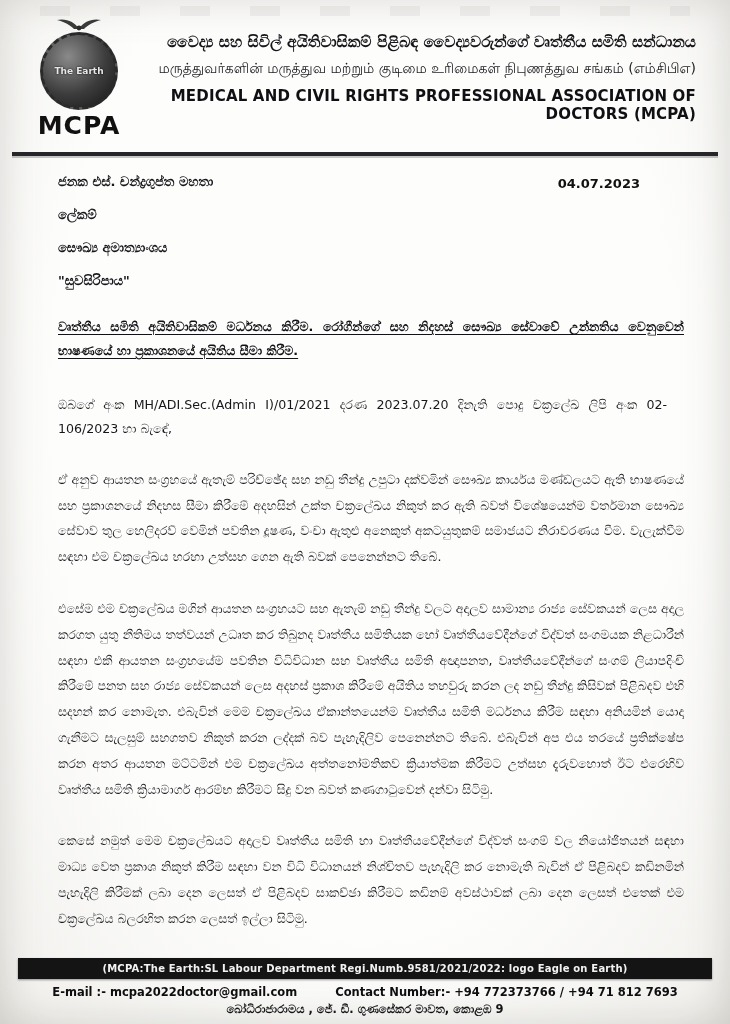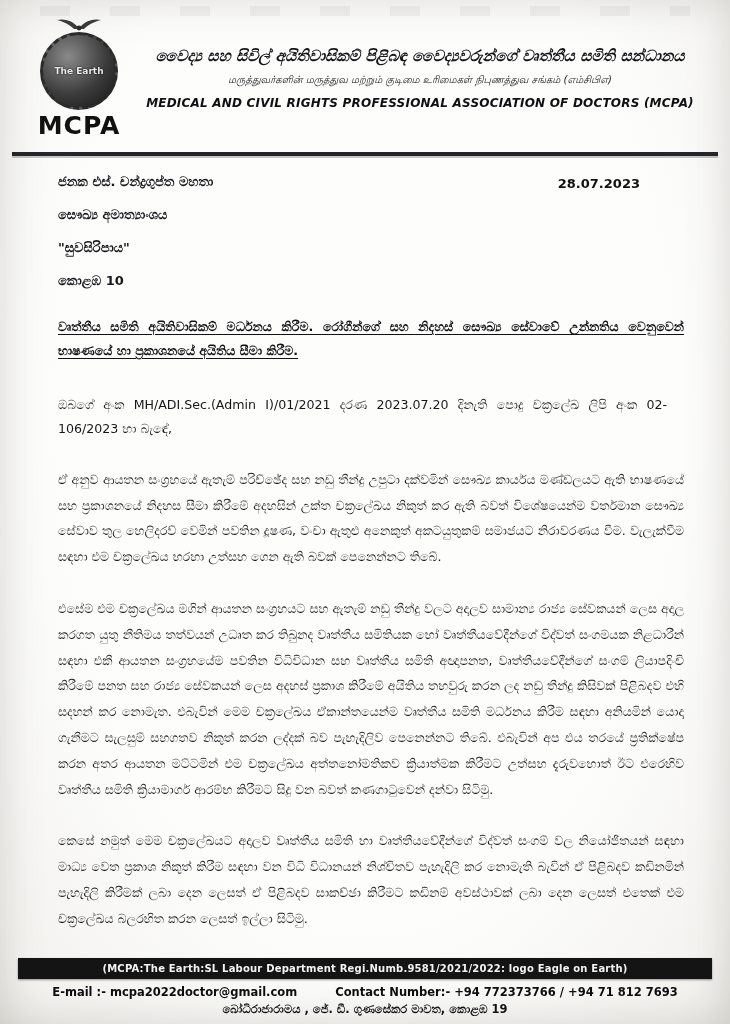--- a/index.html
+++ b/index.html
@@ -19,24 +19,24 @@
   .logo{width:102px;flex:0 0 102px;text-align:center;}
   .eagle{height:16px;display:flex;justify-content:center;align-items:flex-end;}
   .globe{
     width:72px;height:72px;margin:0 auto;border-radius:50%;
     background:radial-gradient(circle at 35% 30%, #8a8a8a, #3c3c3c 55%, #181818 95%);
     border:3px dashed #2a2a2a;
     display:flex;align-items:center;justify-content:center;
   }
   .globe span{color:#e8e8e8;font-size:9px;font-weight:bold;line-height:1.15;text-shadow:0 0 2px #000;text-align:center;}
   .logo-acronym{font-size:25px;font-weight:800;letter-spacing:1px;color:#111;margin-top:1px;}
-  .head-lines{flex:1;text-align:center;font-style:italic;}
+  .head-lines{flex:1;text-align:right;}
   .head-sinhala{font-size:15.5px;font-weight:bold;color:#15151a;margin-bottom:9px;}
-  .head-tamil{font-size:10px;color:#232326;margin-bottom:9px;}
-  .head-english{font-size:12px;font-weight:bold;letter-spacing:.2px;color:#101014;}
+  .head-tamil{font-size:14px;color:#232326;margin-bottom:9px;}
+  .head-english{font-size:15px;font-weight:bold;letter-spacing:.2px;color:#101014;}
   .head-rule{height:4px;background:#26262a;margin:6px 12px 0 12px;box-shadow:0 2px 0 rgba(40,40,40,.25);}
   
   .recipient-block{position:relative;padding:18px 44px 0 58px;font-size:13px;}
   .date{position:absolute;top:20px;right:90px;font-size:13px;font-weight:bold;color:#111;}
   .recipient-block .rline{margin:0 0 17px 0;font-weight:600;color:#17171c;}
   
   .body-text{padding:0 46px 0 58px;font-size:12.6px;line-height:2.05;text-align:justify;color:#17171b;}
   .subject{
     margin:26px 0 26px 0;font-weight:bold;text-decoration:underline;
     text-underline-offset:3px;line-height:1.9;color:#121216;
@@ -82,25 +82,25 @@
     </div>
     <div class="head-lines">
       <div class="head-sinhala">වෛද්‍ය සහ සිවිල් අයිතිවාසිකම් පිළිබඳ වෛද්‍යවරුන්ගේ වෘත්තීය සමිති සන්ධානය</div>
       <div class="head-tamil">மருத்துவர்களின் மருத்துவ மற்றும் குடிமை உரிமைகள் நிபுணத்துவ சங்கம் (எம்சிபிஎ)</div>
       <div class="head-english">MEDICAL AND CIVIL RIGHTS PROFESSIONAL ASSOCIATION OF DOCTORS (MCPA)</div>
     </div>
   </div>
   <div class="head-rule"></div>
 
   <div class="recipient-block">
-    <div class="date">28.07.2023</div>
+    <div class="date">04.07.2023</div>
     <p class="rline">ජනක එස්. චන්ද්‍රගුප්ත මහතා</p>
+    <p class="rline">ලේකම්</p>
     <p class="rline">සෞඛ්‍ය අමාත්‍යාංශය</p>
     <p class="rline">"සුවසිරිපාය"</p>
-    <p class="rline">කොළඹ 10</p>
   </div>
 
   <div class="body-text">
     <div class="subject">වෘත්තීය සමිති අයිතිවාසිකම් මර්ධනය කිරීම. රෝගීන්ගේ සහ නිදහස් සෞඛ්‍ය සේවාවේ උන්නතිය වෙනුවෙන් භාෂණයේ හා ප්‍රකාශනයේ අයිතිය සීමා කිරීම.</div>
     <div class="reference">ඔබගේ අංක MH/ADI.Sec.(Admin I)/01/2021 දරණ 2023.07.20 දිනැති පොදු චක්‍රලේඛ ලිපි අංක 02-106/2023 හා බැඳේ,</div>
     <p class="para">ඒ අනුව ආයතන සංග්‍රහයේ ඇතැම් පරිච්ඡේද සහ නඩු තීන්දු උපුටා දක්වමින් සෞඛ්‍ය කාර්යය මණ්ඩලයට ඇති භාෂණයේ සහ ප්‍රකාශනයේ නිදහස සීමා කිරීමේ අදහසින් උක්ත චක්‍රලේඛය නිකුත් කර ඇති බවත් විශේෂයෙන්ම වර්තමාන සෞඛ්‍ය සේවාව තුල හෙලිදරව් වෙමින් පවතින දූෂණ, වංචා ඇතුළු අනෙකුත් අකටයුතුකම් සමාජයට නිරාවරණය වීම. වැලැක්වීම සඳහා එම චක්‍රලේඛය හරහා උත්සහ ගෙන ඇති බවක් පෙනෙන්නට තිබේ.</p>
     <p class="para">එසේම එම චක්‍රලේඛය මගින් ආයතන සංග්‍රහයට සහ ඇතැම් නඩු තීන්දු වලට අදාලව සාමාන්‍ය රාජ්‍ය සේවකයන් ලෙස අදාල කරගත යුතු නීතිමය තත්වයන් උධෘත කර තිබුනද වෘත්තීය සමිතියක හෝ වෘත්තීයවේදීන්ගේ විද්වත් සංගමයක නිළධාරීන් සඳහා එකී ආයතන සංග්‍රහයේම පවතින විධිවිධාන සහ වෘත්තීය සමිති අඥාපනත, වෘත්තීයවේදීන්ගේ සංගම් ලියාපදිංචි කිරීමේ පනත සහ රාජ්‍ය සේවකයන් ලෙස අදහස් ප්‍රකාශ කිරීමේ අයිතිය තහවුරු කරන ලද නඩු තීන්දු කිසිවක් පිළිබදව එහි සදහන් කර නොමැත. එබැවින් මෙම චක්‍රලේඛය ඒකාන්තයෙන්ම වෘත්තීය සමිති මර්ධනය කිරීම සඳහා අනියමින් යොදා ගැනීමට සැලසුම් සහගතව නිකුත් කරන ලද්දක් බව පැහැදිලිව පෙනෙන්නට තිබේ. එබැවින් අප එය තරයේ ප්‍රතික්ෂේප කරන අතර ආයතන මට්ටමින් එම චක්‍රලේඛය අත්තනෝමතිකව ක්‍රියාත්මක කිරීමට උත්සහ දැරුවහොත් ඊට එරෙහිව වෘත්තීය සමිති ක්‍රියාමාර්ග ආරම්භ කිරීමට සිදු වන බවත් කණගාටුවෙන් දන්වා සිටිමු.</p>
     <p class="para">කෙසේ නමුත් මෙම චක්‍රලේඛයට අදාලව වෘත්තීය සමිති හා වෘත්තීයවේදීන්ගේ විද්වත් සංගම් වල නියෝජිතයන් සඳහා මාධ්‍ය වෙත ප්‍රකාශ නිකුත් කිරීම සඳහා වන විධි විධානයන් නිශ්චිතව පැහැදිලි කර නොමැති බැවින් ඒ පිළිබදව කඩිනමින් පැහැදිලි කිරීමක් ලබා දෙන ලෙසත් ඒ පිළිබදව සාකච්ඡා කිරීමට කඩිනම් අවස්ථාවක් ලබා දෙන ලෙසත් එතෙක් එම චක්‍රලේඛය බලරහිත කරන ලෙසත් ඉල්ලා සිටිමු.</p>
     <p class="thanks">ස්තුතියි !</p>
 
@@ -111,15 +111,15 @@
     <div class="footer-contact">
       <span>
         <span>E-mail :-</span>
         <span>mcpa2022doctor@gmail.com</span>
       </span>
       <span>
         <span>Contact Number:-</span>
         <span>+94 772373766 / +94 71 812 7693</span>
       </span>
     </div>
-    <div class="footer-address">බෝධිරාජාරාමය , ජේ. ඩී. ගුණසේකර මාවත, කොළඹ 19</div>
+    <div class="footer-address">බෝධිරාජාරාමය , ජේ. ඩී. ගුණසේකර මාවත, කොළඹ 9</div>
   </div>
 </div>
 
 </body></html>

